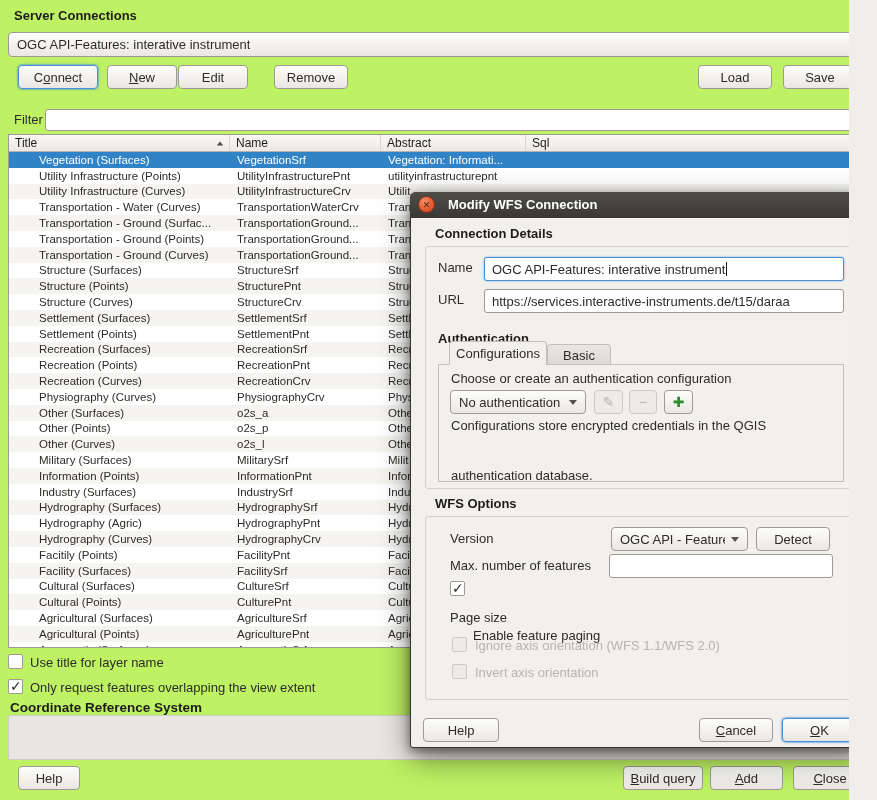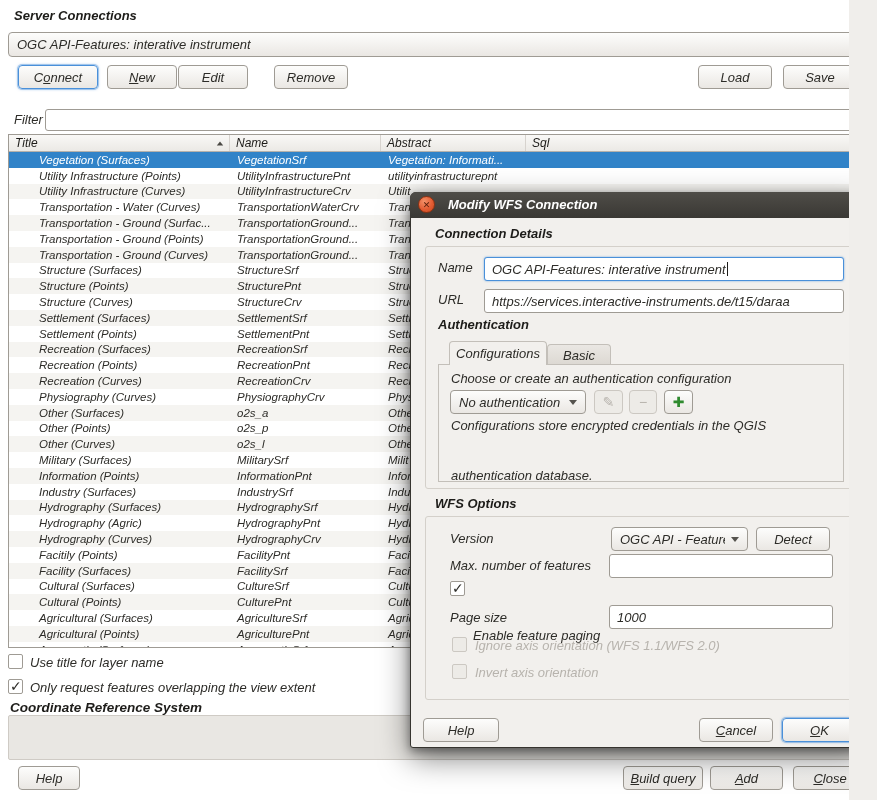--- a/index.html
+++ b/index.html
@@ -1,21 +1,21 @@
 <!DOCTYPE html>
 <html><head>
 <meta charset="utf-8">
 <style>
   * { margin:0; padding:0; box-sizing:border-box; }
   html,body { width:877px; height:800px; }
   body {
     font-family:"Liberation Sans","DejaVu Sans",sans-serif;
     background:#f0eeeb; color:#2d2c28; overflow:hidden;
   }
-  #screen { position:relative; width:849px; height:800px; background:#ffffff; overflow:hidden;font-style:italic; }
+  #screen { position:relative; width:849px; height:800px; background:#bef264; overflow:hidden; }
 
   .bold-label { position:absolute; font-weight:bold; font-size:13px; color:#1d1c19; white-space:nowrap; }
   .label { position:absolute; font-size:13px; white-space:nowrap; }
 
   .btn {
     position:absolute; background:linear-gradient(#fdfdfc,#eae7e3);
     border:1px solid #9f9b94; border-radius:4px; font-size:13px; color:#2d2c28;
     display:flex; align-items:center; justify-content:center; white-space:nowrap; cursor:default;
   }
   .btn.focused { border-color:#4a90d9; box-shadow:0 0 0 1px rgba(74,144,217,.35), 0 0 3px rgba(74,144,217,.7); }
@@ -350,21 +350,21 @@
     <div class="input focused" style="left:73px; top:64px; width:360px; height:24px;">
       <span>OGC API-Features: interative instrument</span>
         <span class="caret"></span>
     </div>
 
     <div class="label" style="left:27px; top:99px;">URL</div>
     <div class="input" style="left:73px; top:96px; width:360px; height:24px;">
       <span>https://services.interactive-instruments.de/t15/daraa</span>
     </div>
 
-    <div class="bold-label" style="left:27px; top:124px;">Authentication</div>
+    <div class="bold-label" style="left:27px; top:138px;">Authentication</div>
 
     <div class="tab" id="tab-configurations">Configurations</div>
     <div class="tab" id="tab-basic">Basic</div>
     <div id="auth-panel"></div>
 
     <div class="label" style="left:40px; top:178px; z-index:3;">Choose or create an authentication configuration</div>
     <div class="btn combo" style="left:39px; top:197px; width:136px; height:24px; z-index:3;">
       <span class="txt">No authentication</span>
       <span class="arrow-down"></span>
     </div>
@@ -392,23 +392,20 @@
 
     <div class="label" style="left:39px; top:365px;">Max. number of features</div>
     <div class="input" style="left:198px; top:361px; width:224px; height:24px;">
       <span></span>
     </div>
 
     <div class="cb checked" style="left:39px; top:388px;"></div>
     <div class="label" style="left:62px; top:389px;margin-top:46px;">Enable feature paging</div>
 
     <div class="label" style="left:39px; top:417px;">Page size</div>
-    <div class="input" style="left:198px; top:412px; width:224px; height:24px;">
-      <span>1000</span>
-    </div>
 
     <div class="cb disabled" style="left:41px; top:444px;"></div>
     <div class="label dim" style="left:64px; top:445px;">Ignore axis orientation (WFS 1.1/WFS 2.0)</div>
 
     <div class="cb disabled" style="left:41px; top:471px;"></div>
     <div class="label dim" style="left:64px; top:472px;">Invert axis orientation</div>
 
     <div class="btn" style="left:12px; top:525px; width:76px; height:24px;">Help</div>
     <div class="btn" style="left:288px; top:525px; width:74px; height:24px;"><u>C</u>ancel</div>
     <div class="btn focused" style="left:371px; top:525px; width:75px; height:24px;"><u>O</u>K</div>

